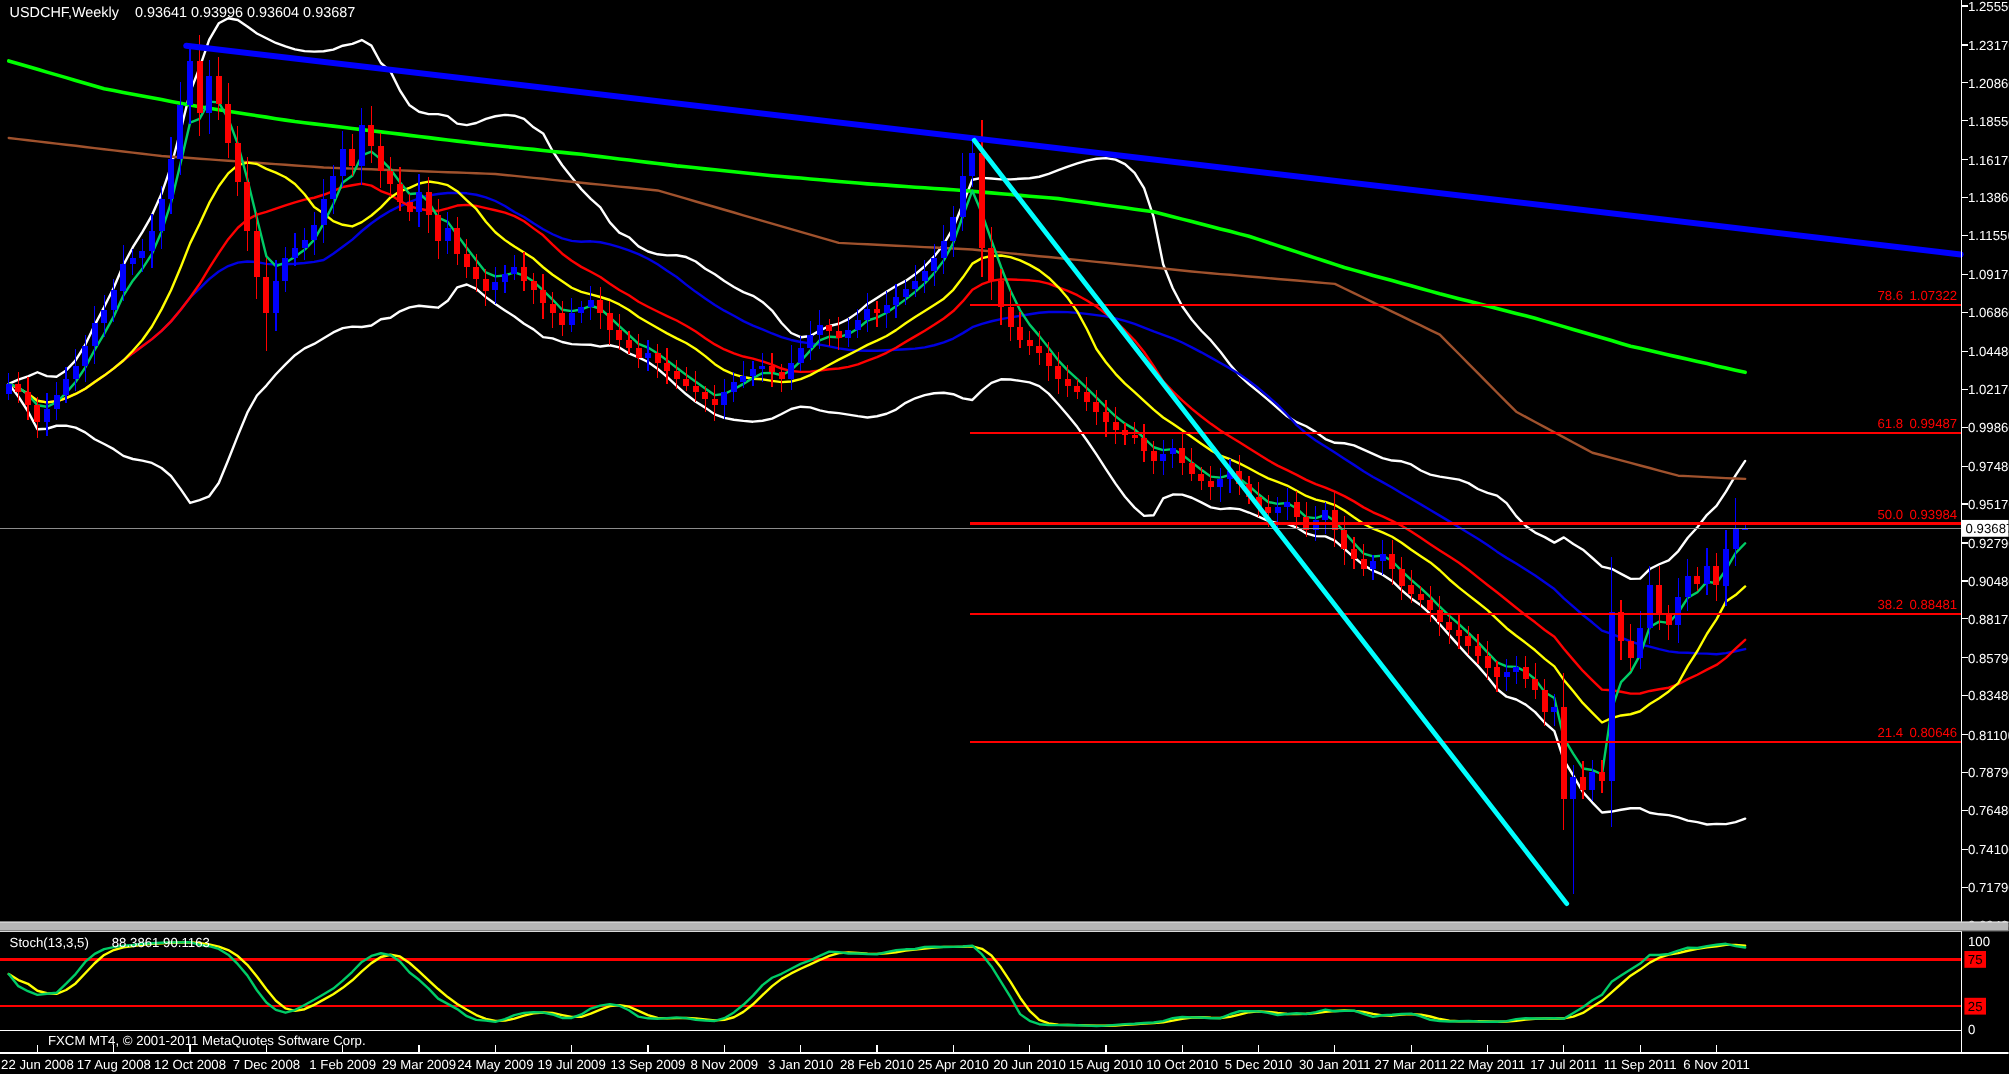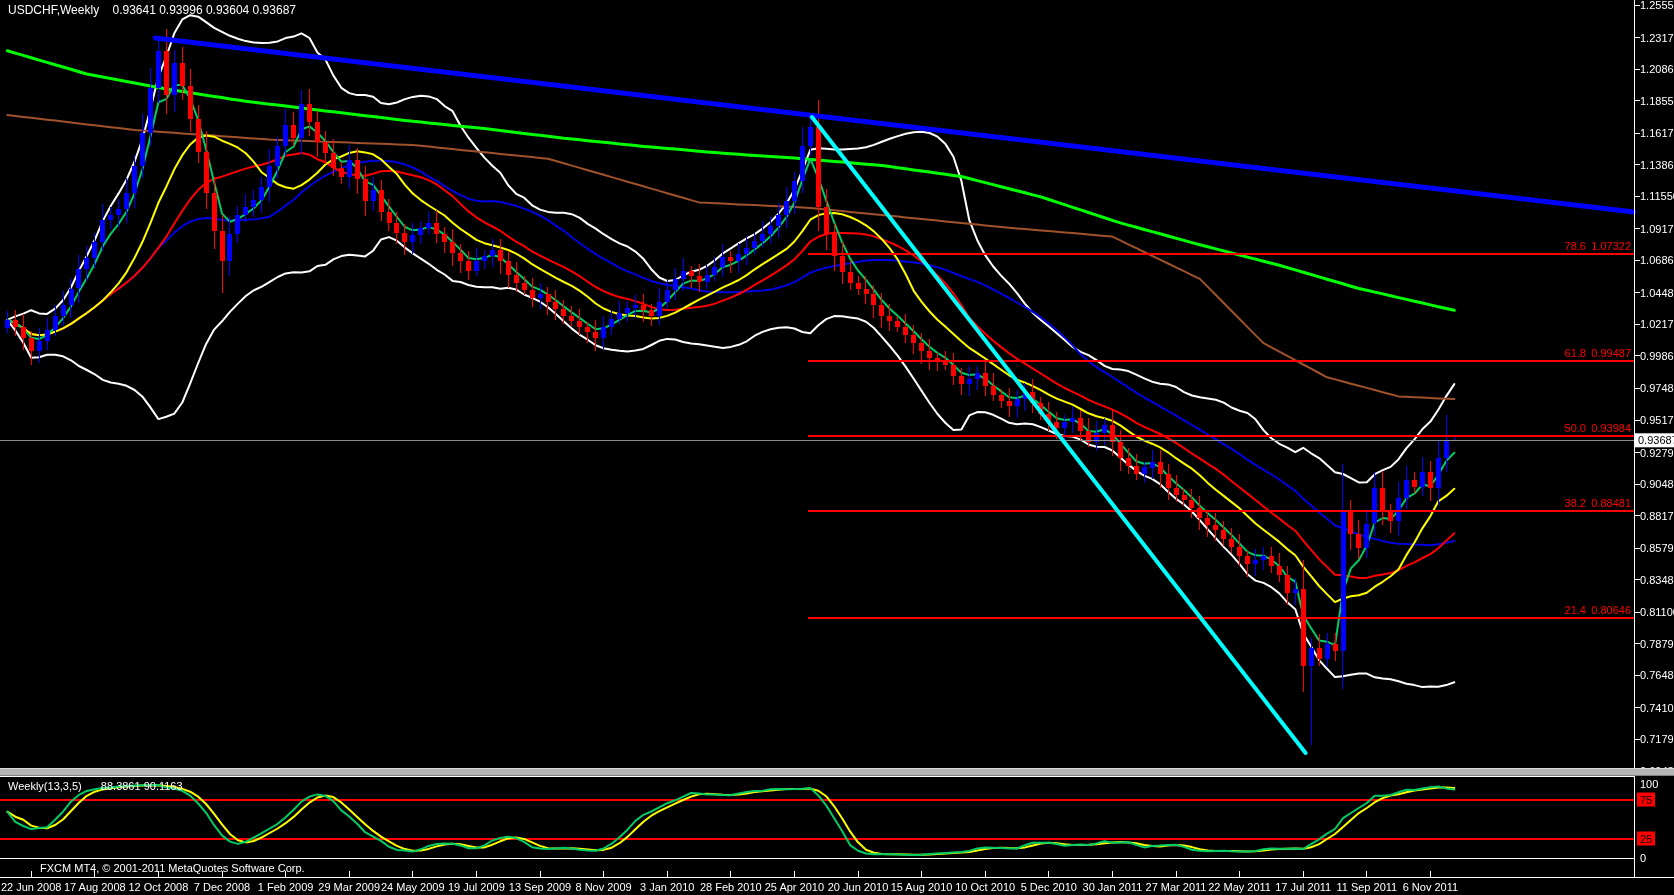--- a/index.html
+++ b/index.html
@@ -567,17 +567,17 @@
   <div class="region" id="stoch-region"></div>
   <div class="region" id="splitter"></div>
   <div class="region" id="price-axis-region"></div>
   <div class="region" id="time-axis-region"></div>
 
   <div class="ovl" id="chart-title">
     <span>USDCHF,Weekly</span>
     <span style="margin-left:10px;margin-top:32px;">0.93641 0.93996 0.93604 0.93687</span>
   </div>
   <div class="ovl" id="stoch-label">
-    <span>Weekly(13,3,5)</span>
+    <span>Stoch(13,3,5)</span>
     <span style="margin-left:4px;padding-left:12px;">88.3861 90.1163</span>
   </div>
   <div class="ovl" id="copyright">FXCM MT4, © 2001-2011 MetaQuotes Software Corp.</div>
 </div>
 
 </body></html>

